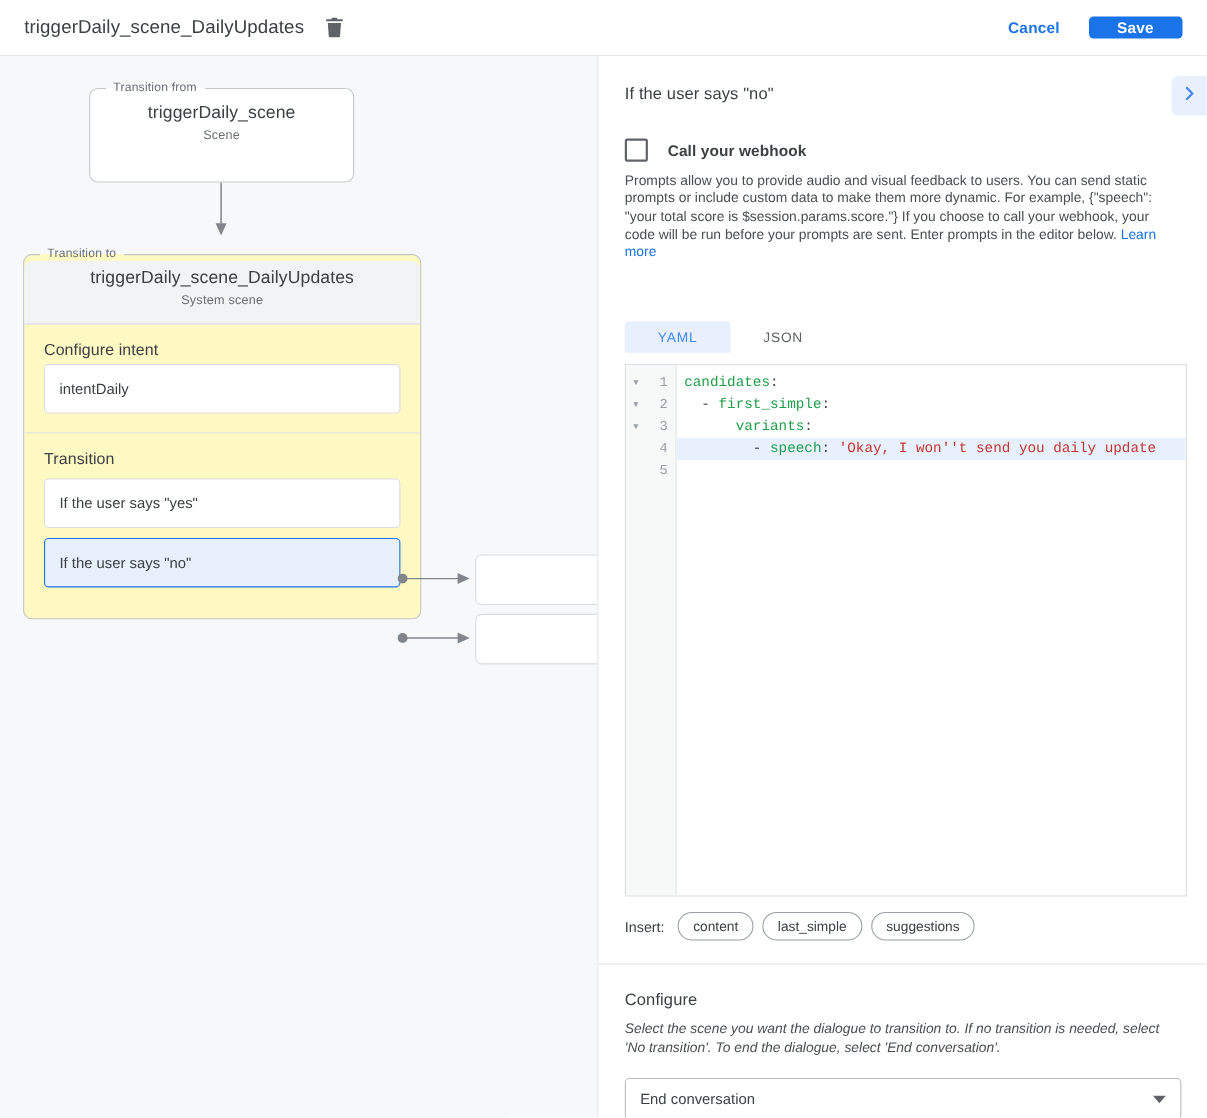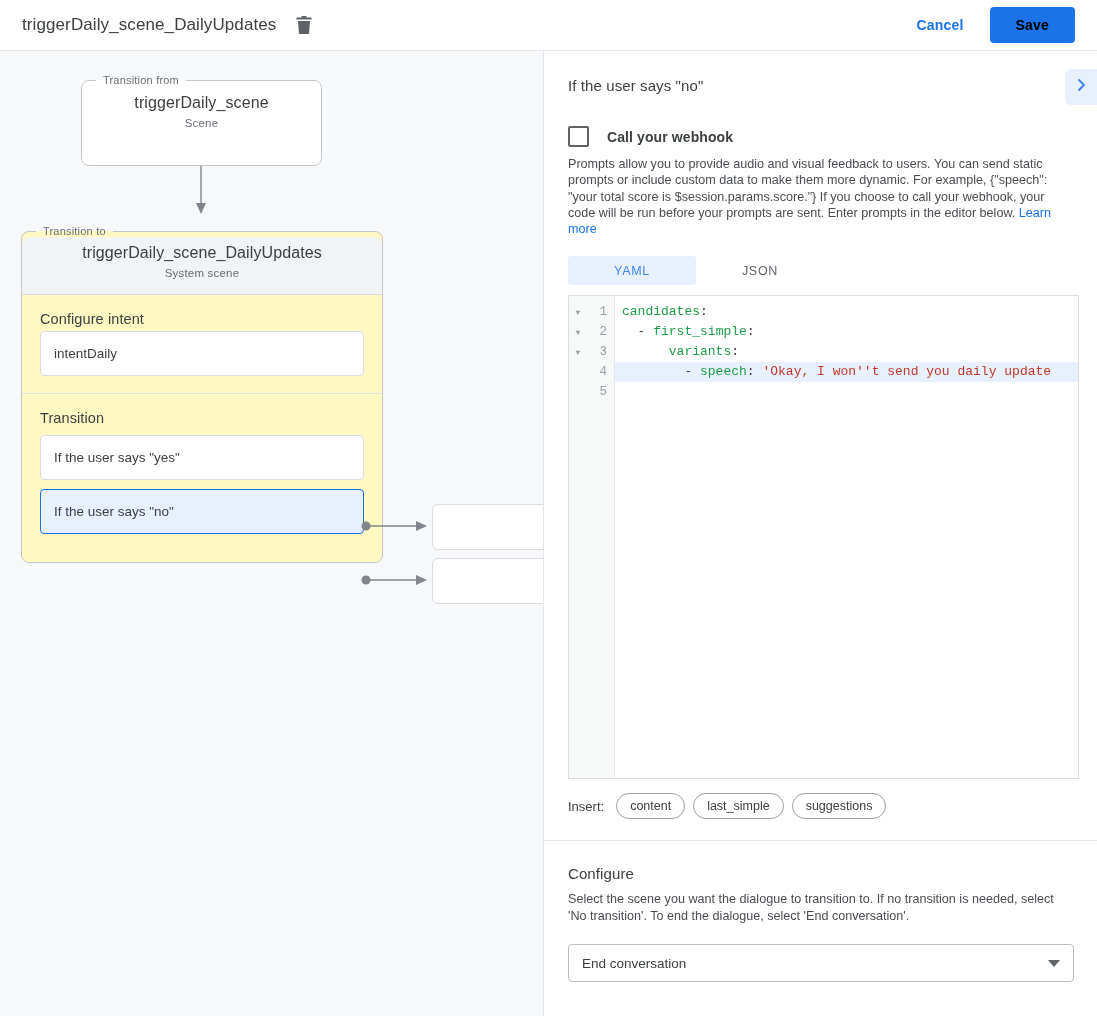--- a/index.html
+++ b/index.html
@@ -36,24 +36,24 @@
   .trash-btn svg { display: block; }
   .topbar-spacer { flex: 1; }
   .cancel-btn {
     color: #1a73e8; font-size: 14px; font-weight: 600;
     letter-spacing: .2px; cursor: pointer;
     padding: 8px 12px; border-radius: 4px; background: none; border: none;
     font-family: inherit;
   }
   .save-btn {
     margin-left: 14px; margin-right: 22px;
-    background: #1a73e8; color: #000000;
+    background: #1a73e8; color: #ffffff;
     font-size: 14px; font-weight: 600; letter-spacing: .2px;
     border: none; border-radius: 4px;
-    padding: 0 26px; height: 36px;
+    padding: 0 26px; height: 20px;
     cursor: pointer; font-family: inherit;
   }
 
   
   .canvas {
     position: absolute; left: 0; top: 51px;
     width: 543px; height: 965px;
     background: #f7f8fa;
     overflow: hidden;
   }
@@ -193,24 +193,24 @@
   .desc {
     margin: 9px 24px 0 24px;
     font-size: 12.6px; color: #4a4d51; line-height: 16.3px;
     max-width: 508px;
   }
   .desc a { color: #1a73e8; text-decoration: none; }
 
   
   .tabs { display: flex; margin: 19px 0 0 24px; }
   .tab {
-    width: 128px; height: 29px;
+    width: 96px; height: 29px;
     display: flex; align-items: center; justify-content: center;
     font-size: 12.5px; letter-spacing: .7px; color: #5f6368;
-    cursor: pointer; border-radius: 3px;
+    cursor: pointer; border-radius: 3px; margin-top: 36px;
   }
   .tab.active { background: #e8f0fe; color: #4285f4; font-weight: 500; }
 
   
   .editor {
     margin: 10px 18px 0 24px;
     height: 484px;
     border: 1px solid #dadce0;
     background: #fff;
     display: flex;
@@ -249,21 +249,21 @@
     height: 26px; display: flex; align-items: center;
     padding: 0 13px; font-size: 12.5px; color: #3c4043;
     margin-right: 8px; cursor: pointer; background: #fff;
   }
   .panel-divider { height: 1px; background: #e4e6e9; margin-top: 21px; }
 
   .transition-sec { padding: 24px 24px 0 24px; }
   .trans-title { font-size: 15px; color: #3c4043; letter-spacing: .1px; }
   .trans-desc {
     font-size: 12.6px; color: #4a4d51; line-height: 16.3px;
-    margin-top: 9px; max-width: 500px;
+    margin-top: 9px; max-width: 500px; font-style: italic;
   }
   .select {
     margin-top: 20px; height: 38px;
     border: 1px solid #b9bcc0; border-radius: 4px;
     display: flex; align-items: center;
     padding: 0 13px;
     font-size: 13.5px; color: #3c4043;
     cursor: pointer; background: #fff;
     width: 506px;
   }

